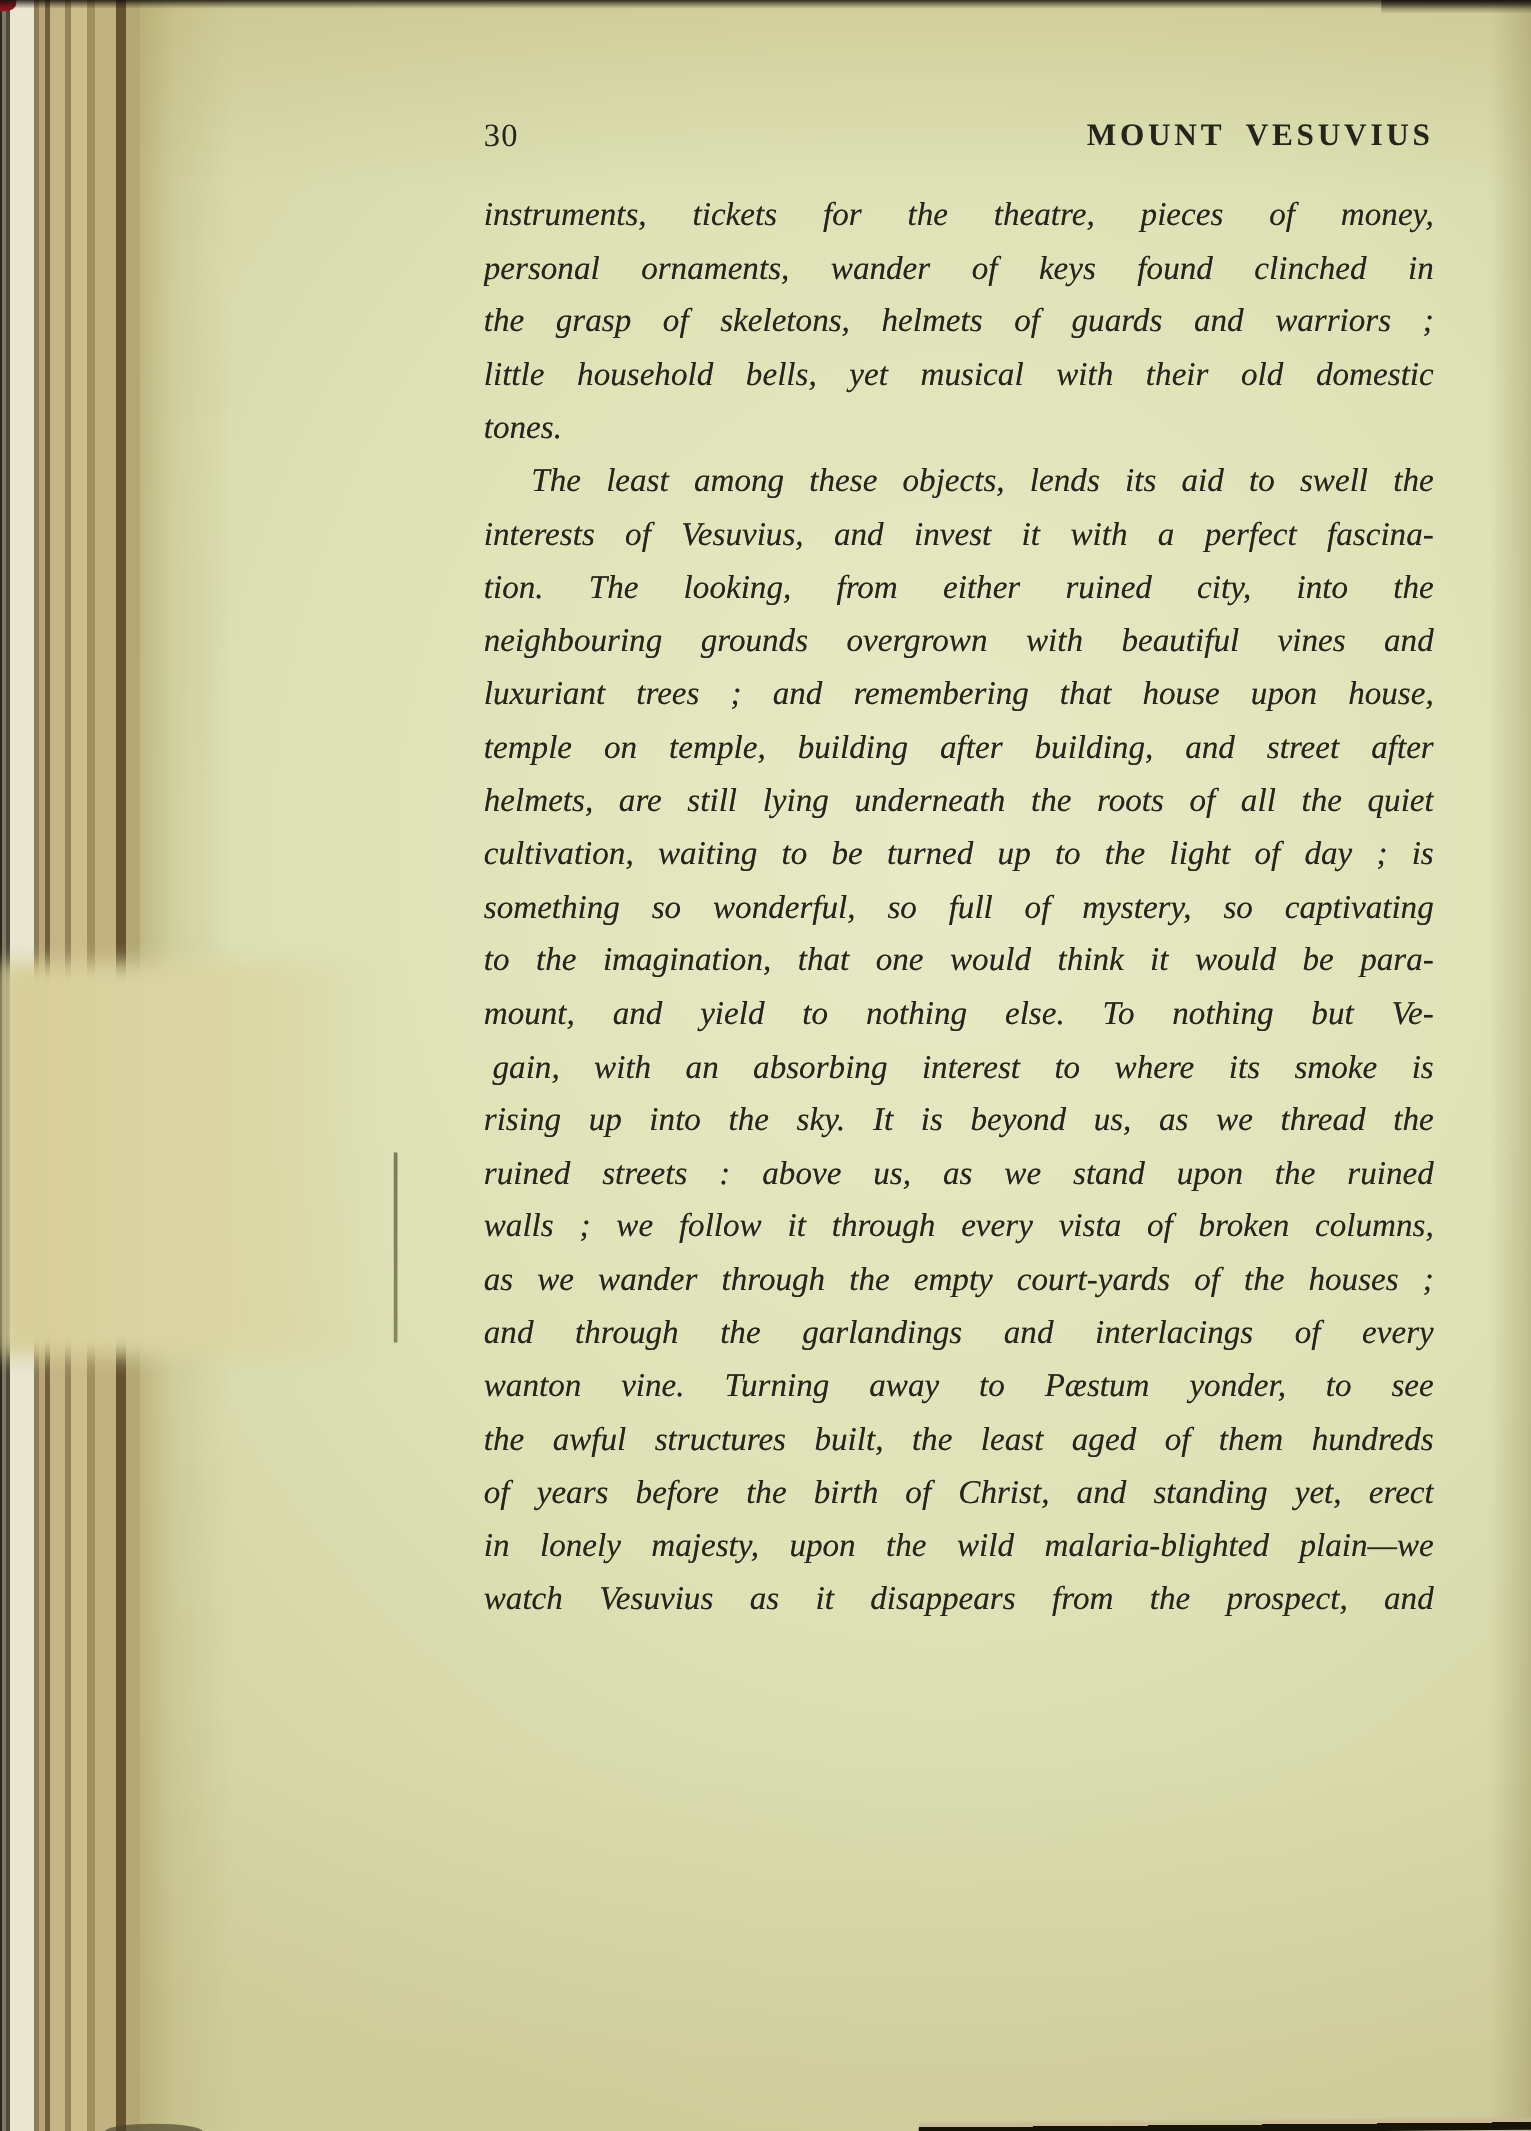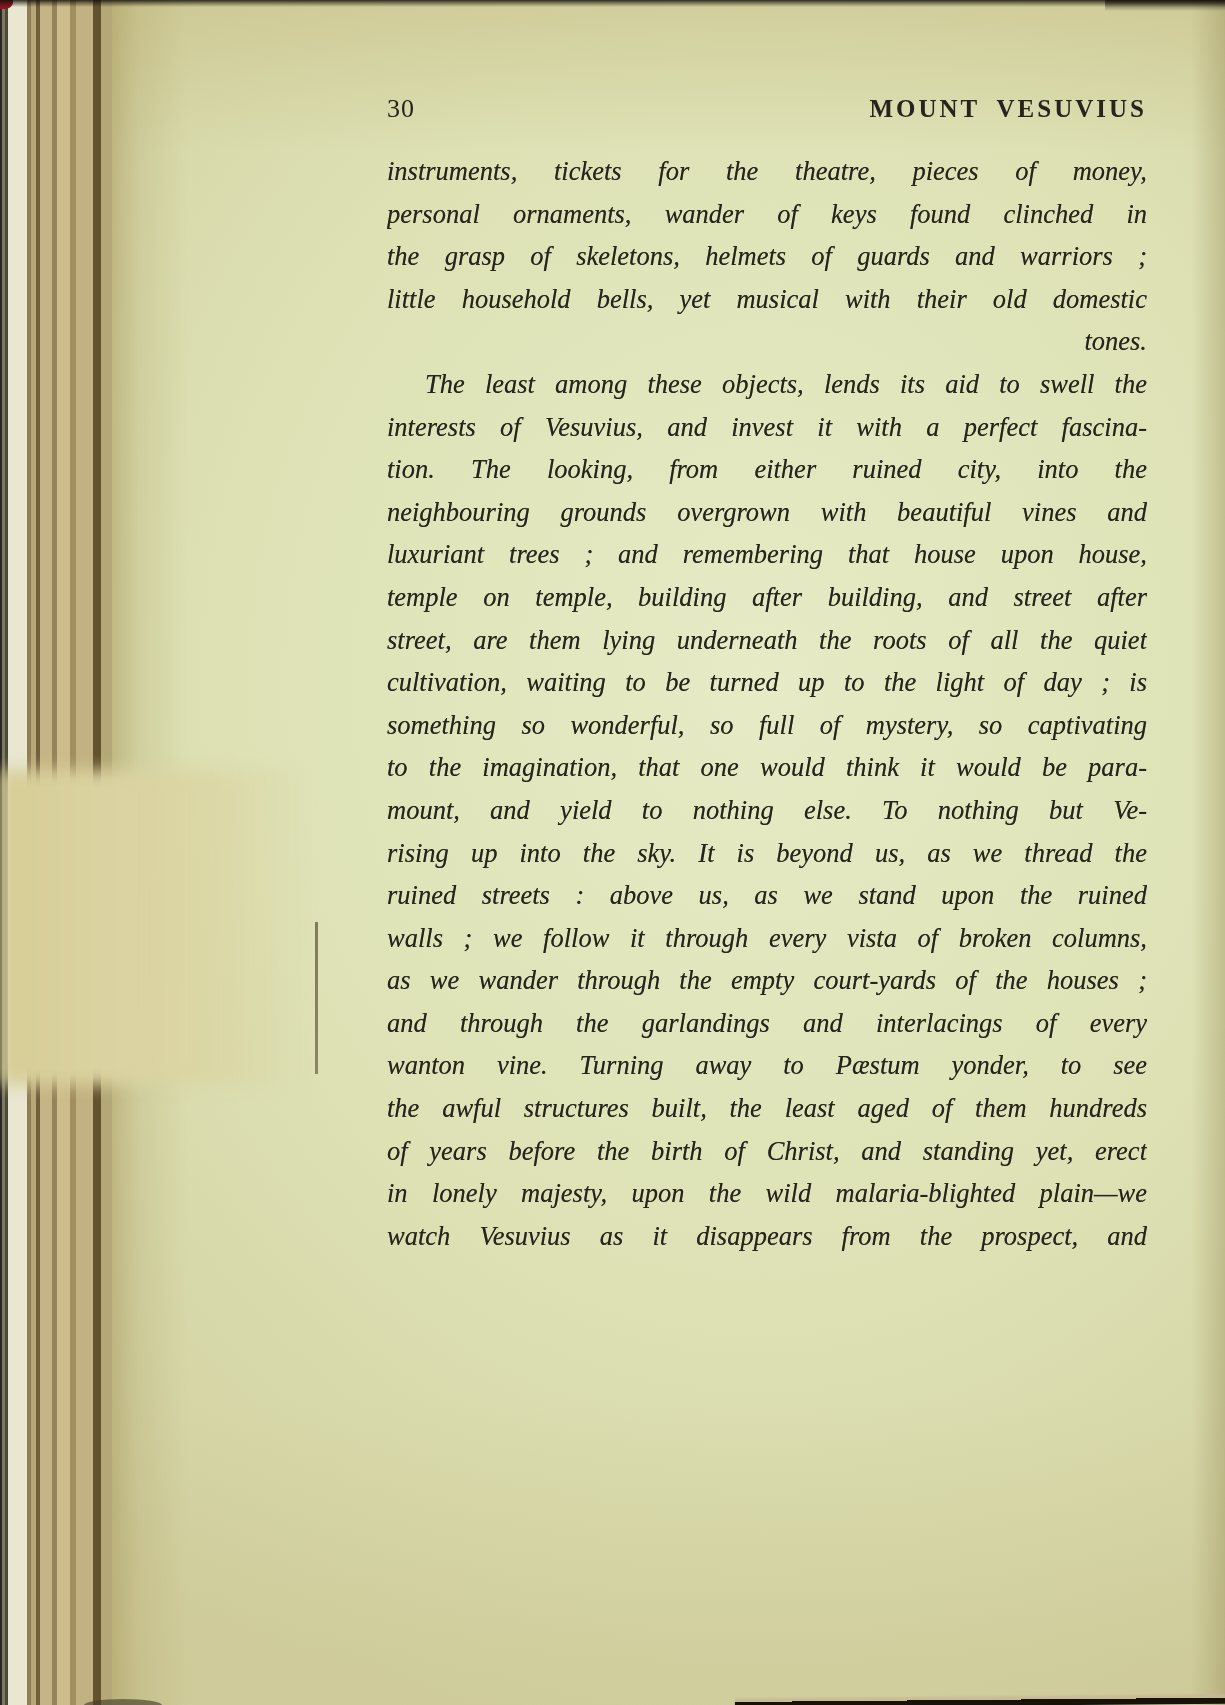--- a/index.html
+++ b/index.html
@@ -46,21 +46,21 @@
     position:absolute;left:275px;top:150px;width:760px;
     font-size:26.5px;color:var(--ink);
     text-shadow:0 0 0.5px rgba(38,36,28,0.55);
     font-style:italic;
   }
   .line{
     height:42.6px;line-height:42.6px;overflow:hidden;
     text-align:justify;
   }
   .line::after{content:"";display:inline-block;width:100%;height:0;}
-  .line.endline{text-align:right;}
+  .line.endline{text-align:left;}
   .line.indent{text-indent:38px;}
   .line.clip{padding-left:7px;}
 
   
   .smudge{
     position:absolute;left:0;top:770px;width:305px;height:315px;
     background:linear-gradient(to right,
       #d6cd96 0%, #dbd3a2 40%, rgba(219,212,162,0.8) 68%, rgba(222,217,172,0) 100%);
     filter:blur(8px);
   }
@@ -110,25 +110,26 @@
         <div class="line">personal ornaments, wander of keys found clinched in</div>
         <div class="line">the grasp of skeletons, helmets of guards and warriors ;</div>
         <div class="line">little household bells, yet musical with their old domestic</div>
         <div class="line endline">tones.</div>
         <div class="line indent">The least among these objects, lends its aid to swell the</div>
         <div class="line">interests of Vesuvius, and invest it with a perfect fascina-</div>
         <div class="line">tion.  The looking, from either ruined city, into the</div>
         <div class="line">neighbouring grounds overgrown with beautiful vines and</div>
         <div class="line">luxuriant trees ; and remembering that house upon house,</div>
         <div class="line">temple on temple, building after building, and street after</div>
-        <div class="line">street, are them lying underneath the roots of all the quiet</div>
+        <div class="line">helmets, are still lying underneath the roots of all the quiet</div>
         <div class="line">cultivation, waiting to be turned up to the light of day ; is</div>
         <div class="line">something so wonderful, so full of mystery, so captivating</div>
         <div class="line">to the imagination, that one would think it would be para-</div>
         <div class="line">mount, and yield to nothing else.  To nothing but Ve-</div>
+        <div class="line clip">gain, with an absorbing interest to where its smoke is</div>
         <div class="line">rising up into the sky.  It is beyond us, as we thread the</div>
         <div class="line">ruined streets :  above us, as we stand upon the ruined</div>
         <div class="line">walls ; we follow it through every vista of broken columns,</div>
         <div class="line">as we wander through the empty court-yards of the houses ;</div>
         <div class="line">and through the garlandings and interlacings of every</div>
         <div class="line">wanton vine.  Turning away to Pæstum yonder, to see</div>
         <div class="line">the awful structures built, the least aged of them hundreds</div>
         <div class="line">of years before the birth of Christ, and standing yet, erect</div>
         <div class="line">in lonely majesty, upon the wild malaria-blighted plain—we</div>
         <div class="line">watch Vesuvius as it disappears from the prospect, and</div>

